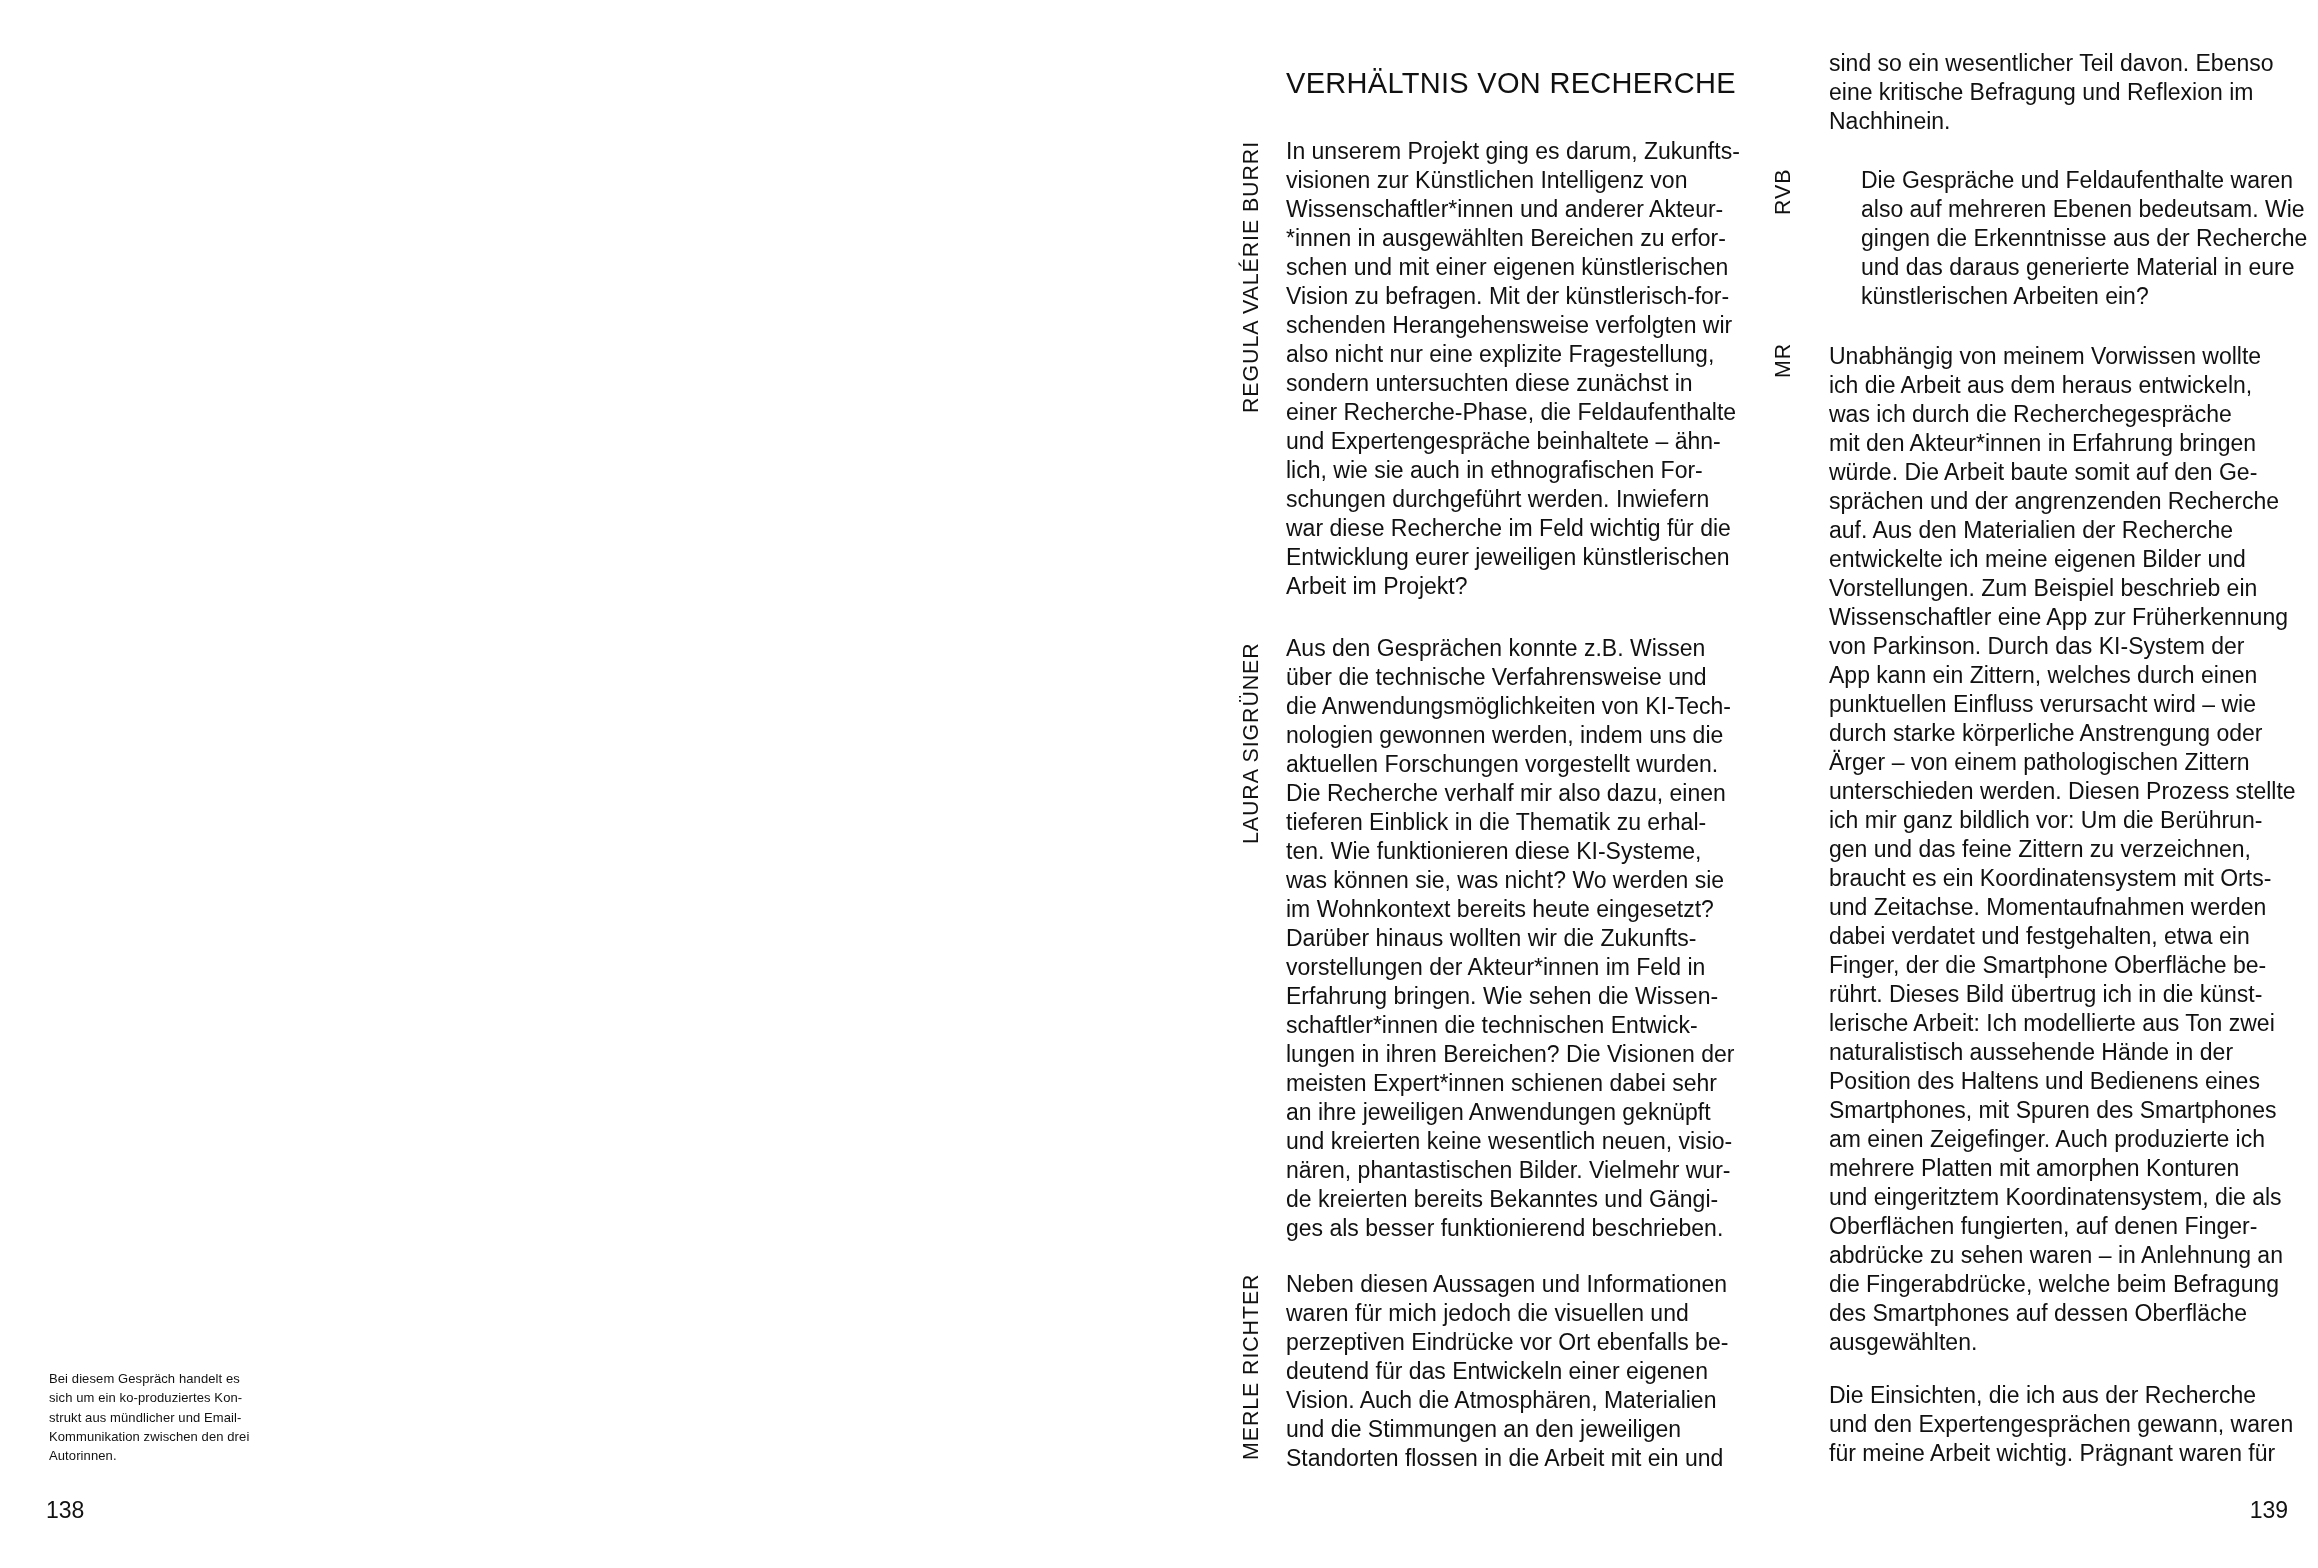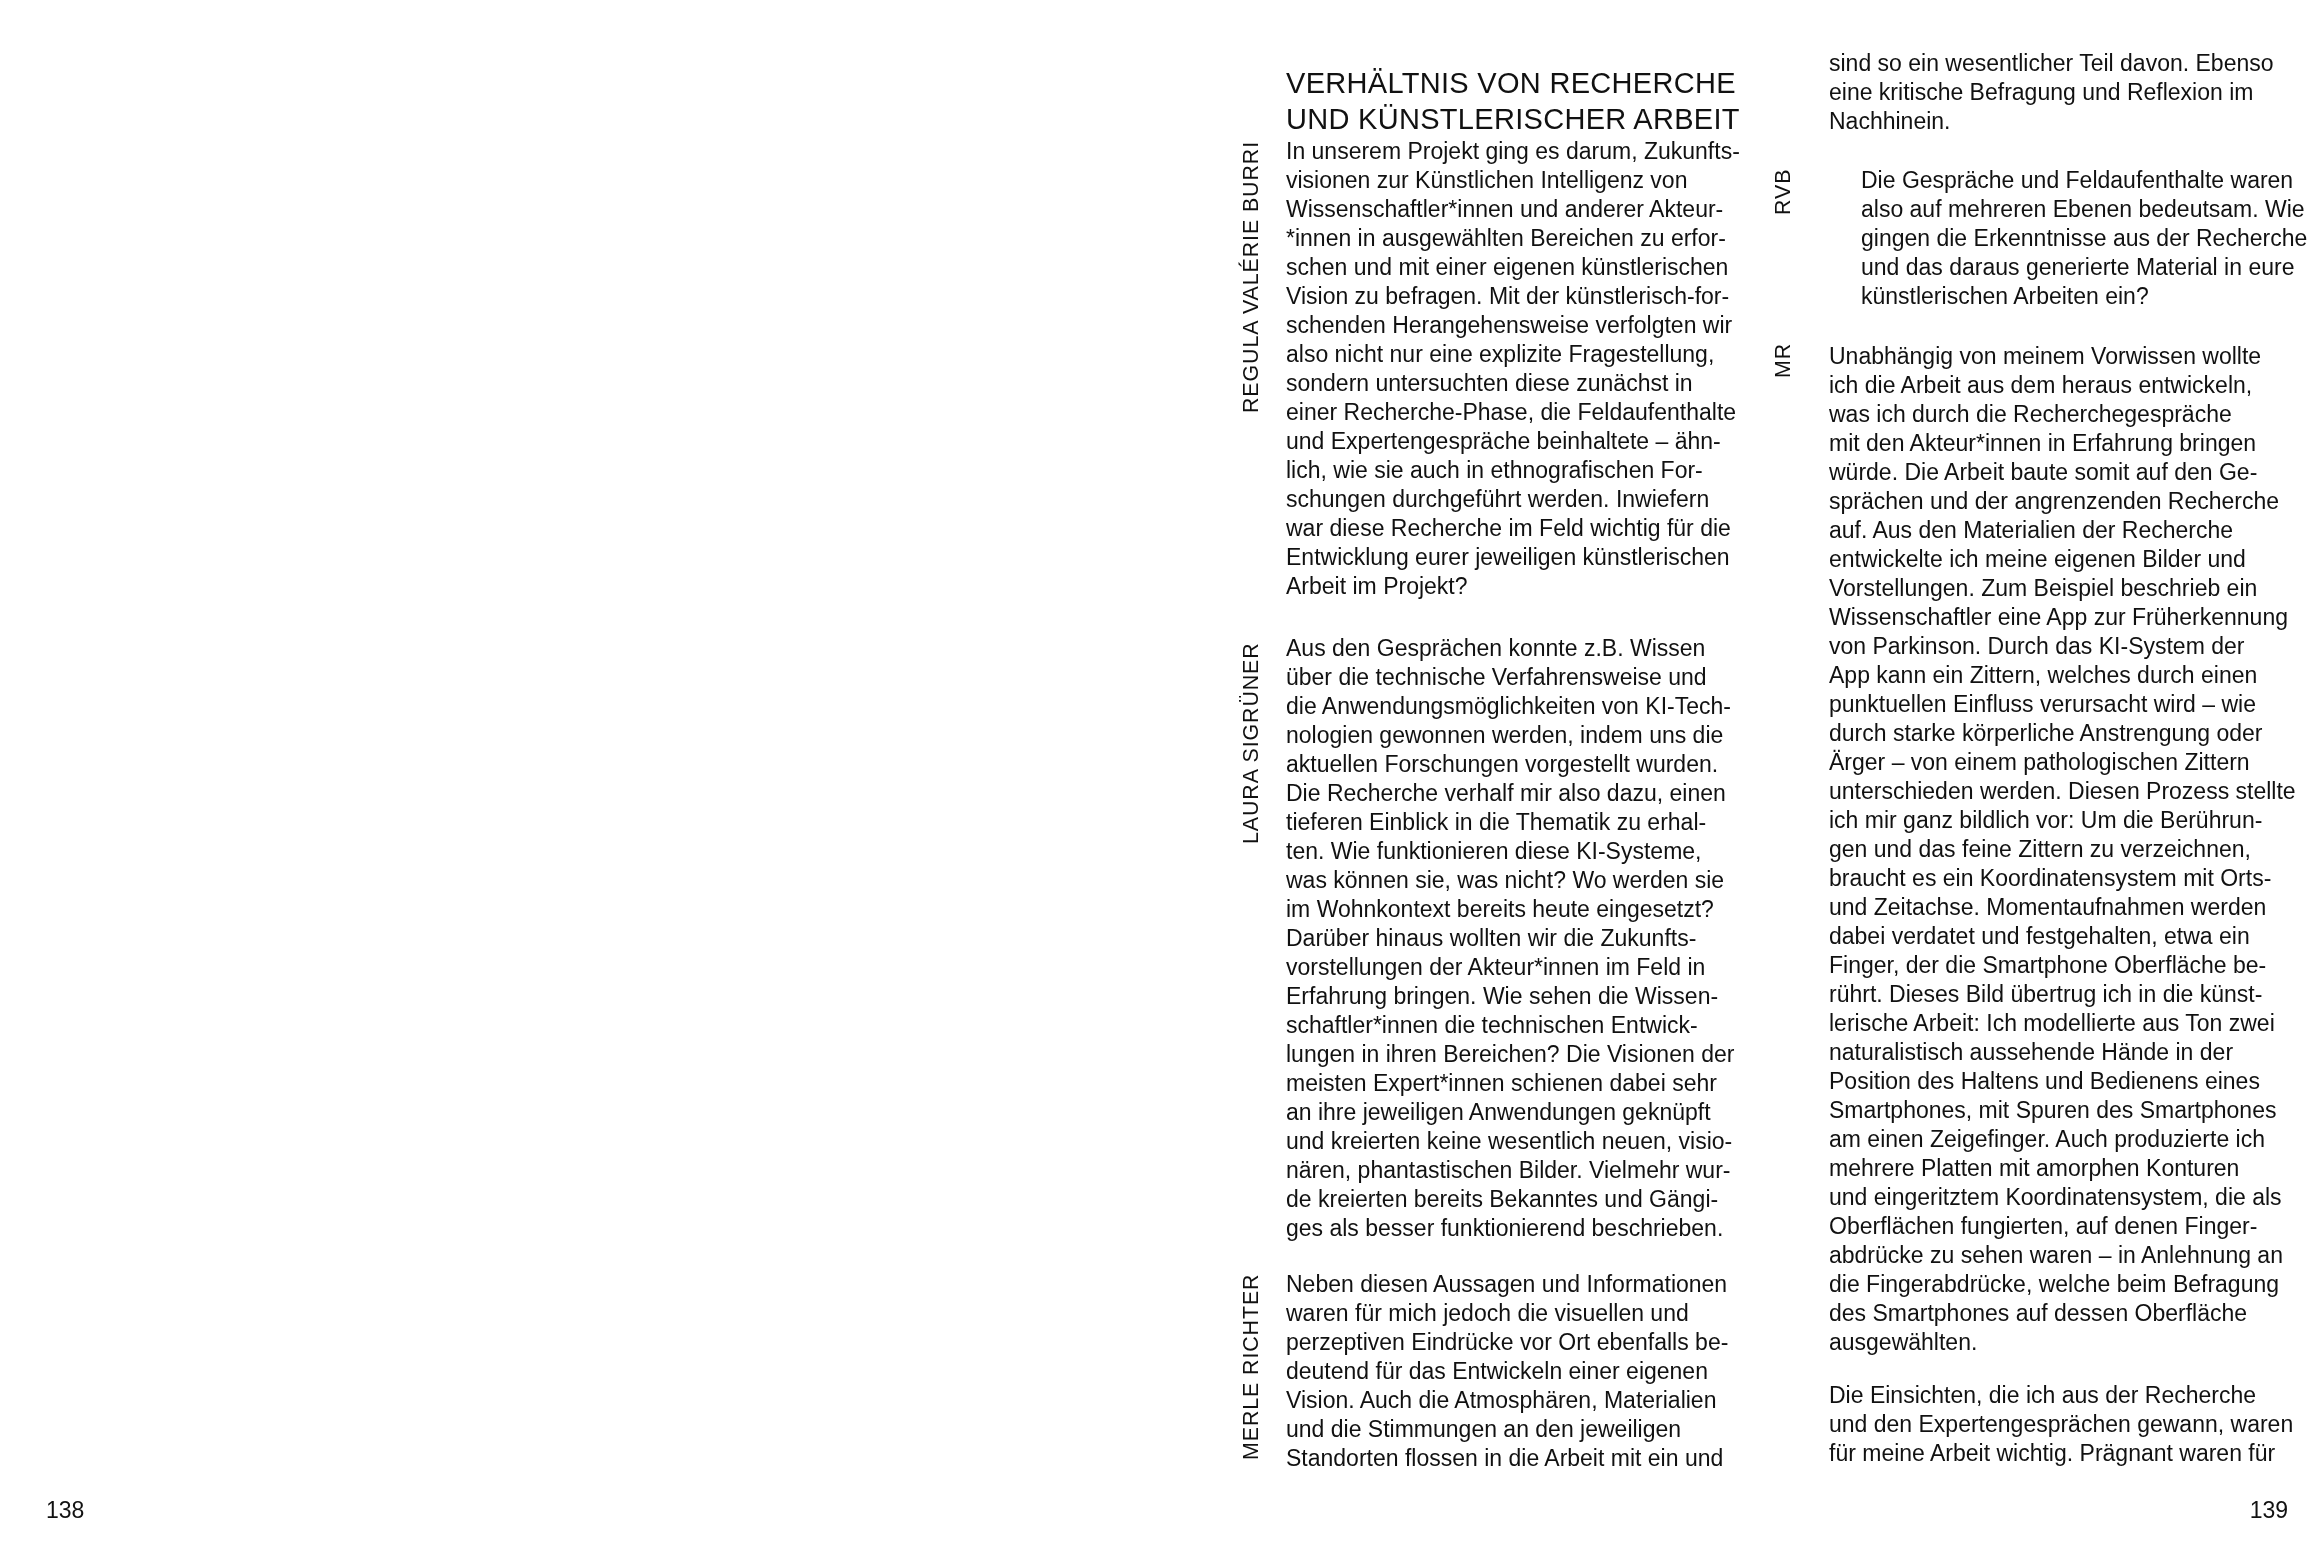--- a/index.html
+++ b/index.html
@@ -36,29 +36,35 @@
   .speaker {
     position: absolute; white-space: nowrap;
     font-size: 21.4px; line-height: 23px; letter-spacing: 0.9px;
     transform-origin: 0 0; transform: rotate(-90deg);
   }
 </style>
 </head>
 <body>
 
 <div class="page page-left">
+  <div class="footnote">
+    <span class="ln">Bei diesem Gespräch handelt es</span>
+    <span class="ln">sich um ein ko-produziertes Kon-</span>
+    <span class="ln">strukt aus mündlicher und Email-</span>
+    <span class="ln">Kommunikation zwischen den drei</span>
+    <span class="ln">Autorinnen.</span>
+  </div>
   <div class="page-number pn-left">138</div>
 </div>
 
 <div>
 
   <div class="col col-1">
     <h1 class="heading">
       <span class="ln">VERHÄLTNIS VON RECHERCHE</span>
-      <span class="ln">UND KÜNSTLERISCHER ARBEIT</span>
     </h1>
 
     <div class="block para" style="top:137px;">
       <span class="ln">In unserem Projekt ging es darum, Zukunfts-</span>
       <span class="ln">visionen zur Künstlichen Intelligenz von</span>
       <span class="ln">Wissenschaftler*innen und anderer Akteur-</span>
       <span class="ln">*innen in ausgewählten Bereichen zu erfor-</span>
       <span class="ln">schen und mit einer eigenen künstlerischen</span>
       <span class="ln">Vision zu befragen. Mit der künstlerisch-for-</span>
       <span class="ln">schenden Herangehensweise verfolgten wir</span>

